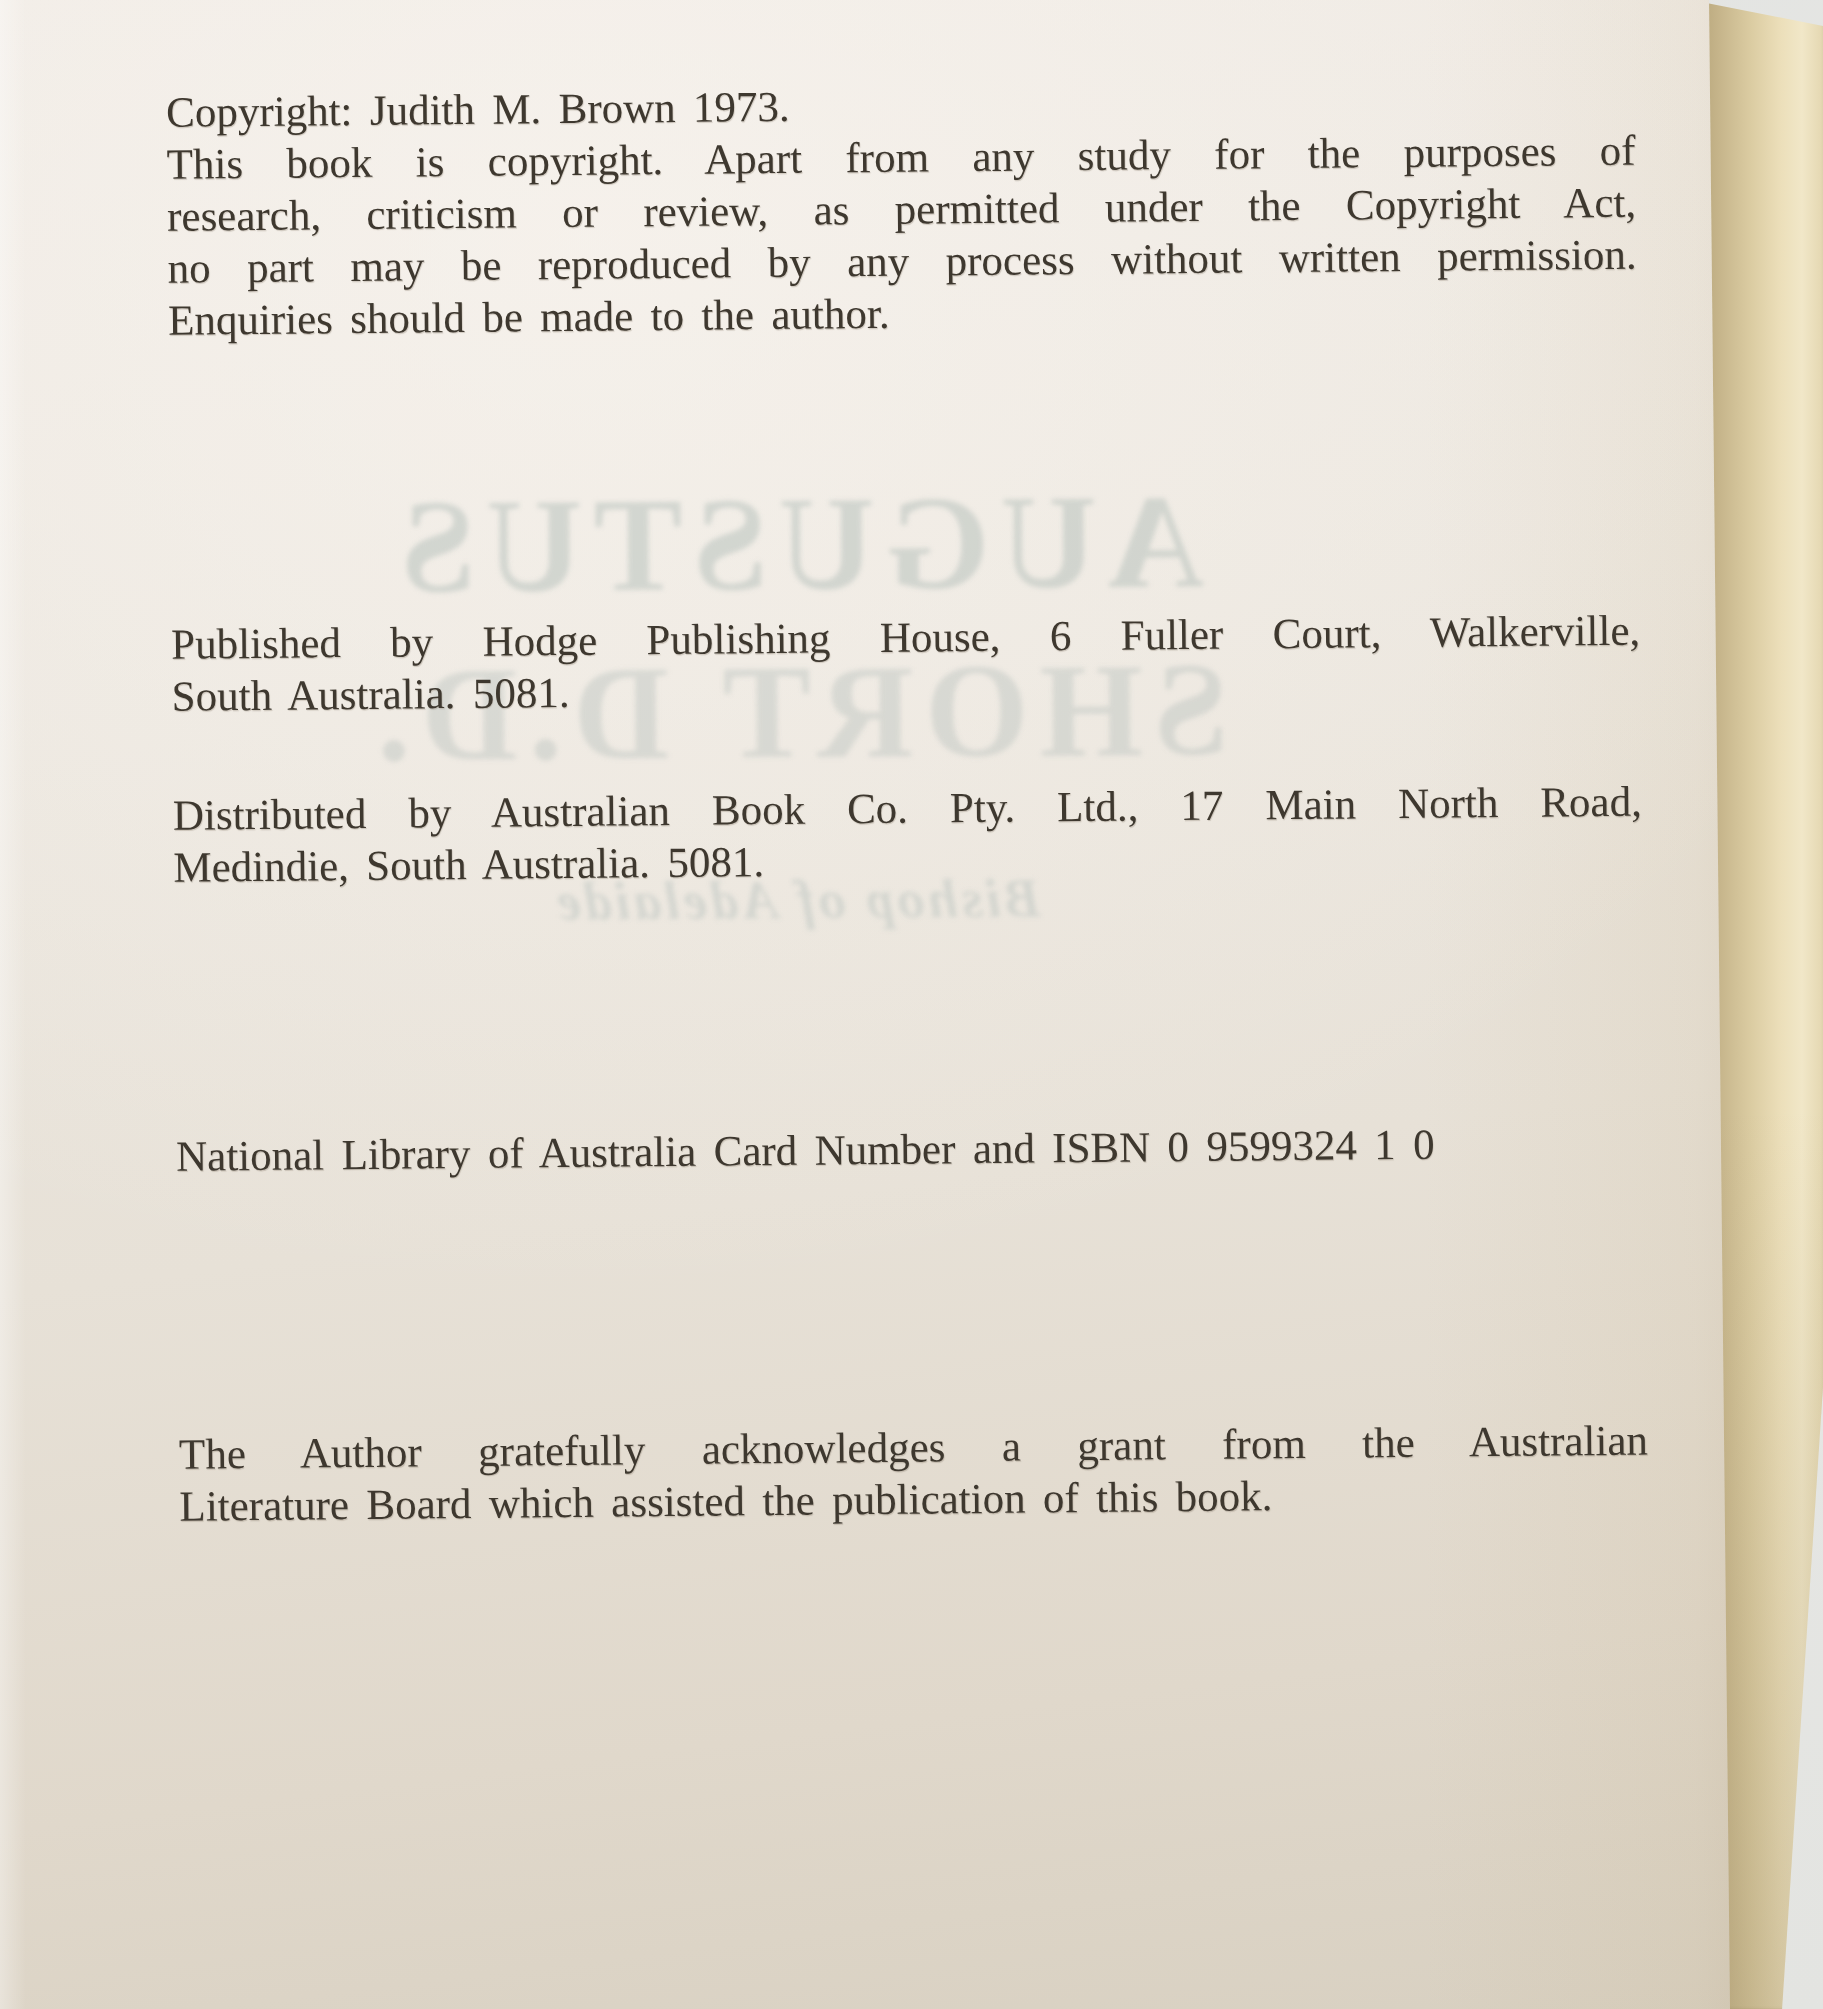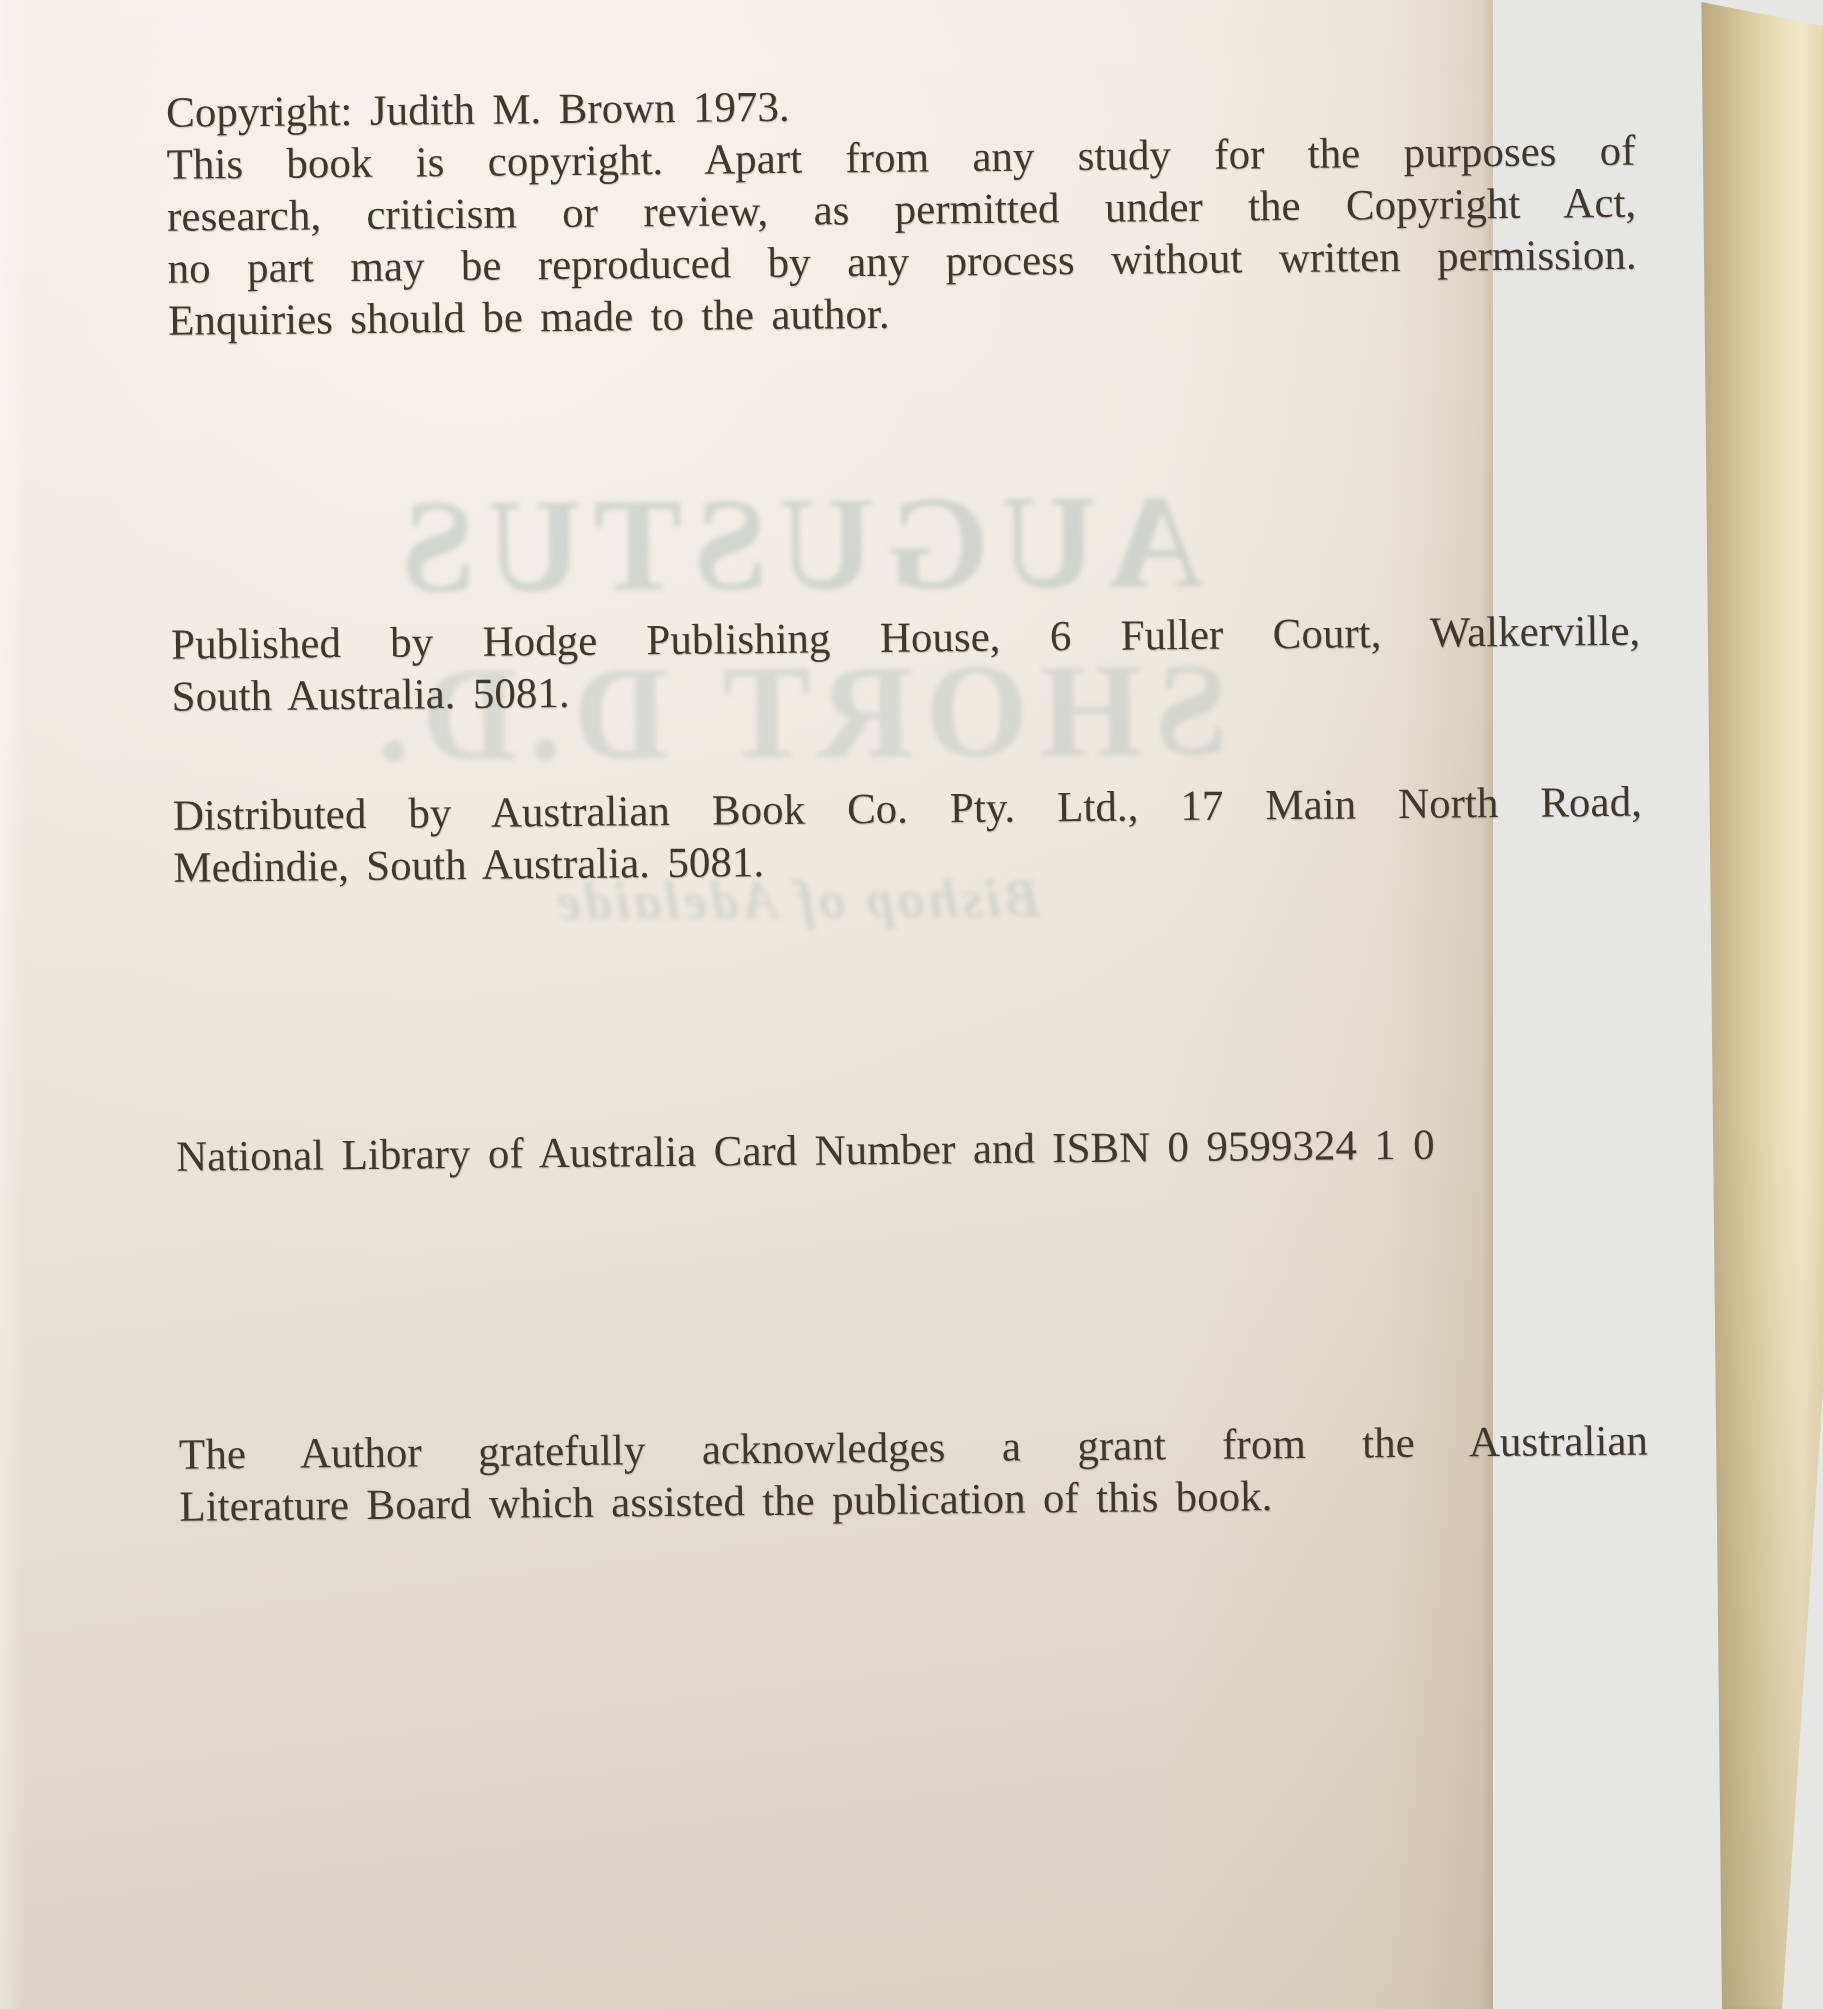--- a/index.html
+++ b/index.html
@@ -3,21 +3,21 @@
 <meta charset="utf-8">
 <style>
   html,body{margin:0;padding:0;}
   body{
     width:1823px;height:2010px;
     background:#e6e6e4;
     overflow:hidden;
     font-family:"Liberation Serif", serif;
     position:relative;
   }
-  .stage{position:absolute;inset:0;width:1493px;height:2010px;}
+  .stage{position:absolute;inset:0;width:1823px;height:2010px;}
 
   
   .backdrop{
     position:absolute;inset:0;
     background:linear-gradient(160deg,#dfe1de 0%,#e8e8e6 45%,#e3e4e1 100%);
   }
 
   
   .page-edges{
     position:absolute;top:0;bottom:0;left:1692px;width:131px;

